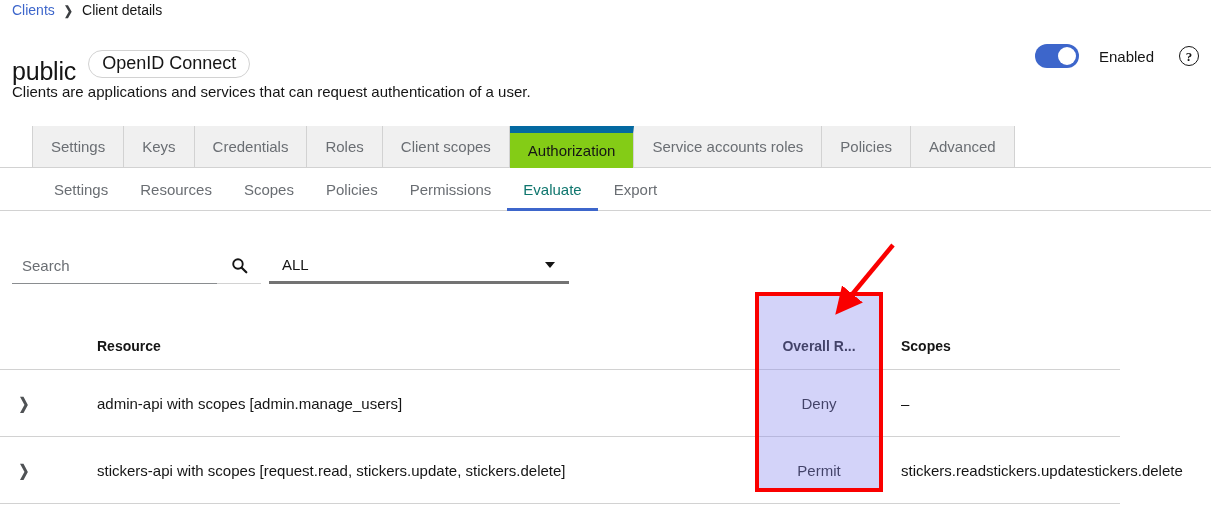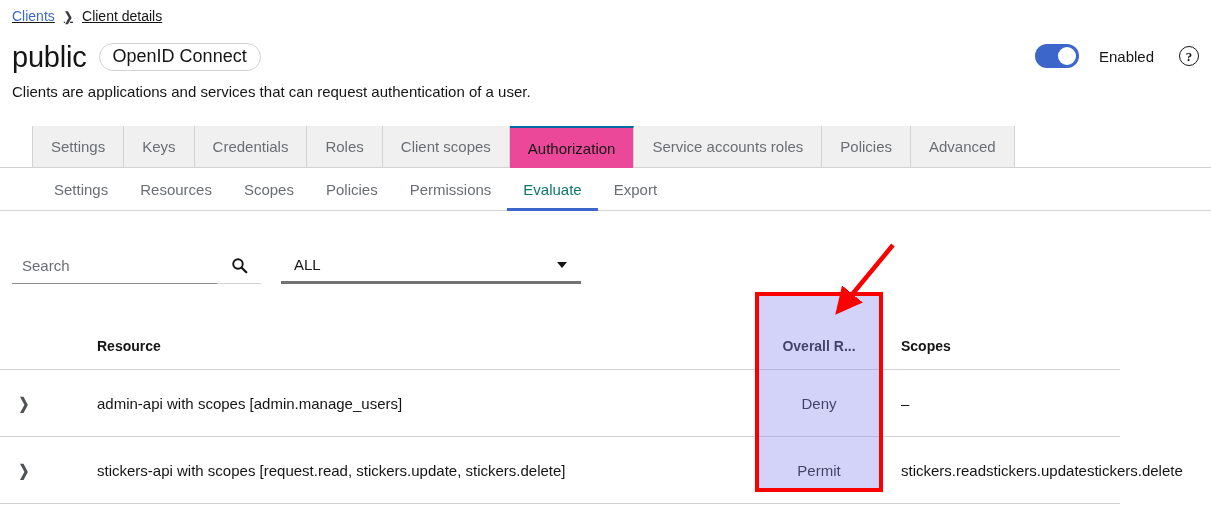--- a/index.html
+++ b/index.html
@@ -14,26 +14,25 @@
     position: relative;
     font-family: "Liberation Sans", sans-serif;
     color: #151515;
     overflow: hidden;
   }
 
   
   .breadcrumb {
     position: absolute;
     left: 12px;
-    top: 8px;
+    top: 2px;
     display: flex;
     align-items: center;
     font-size: 14px;
     line-height: 16px;
-    text-decoration: underline;
   }
   .breadcrumb .crumb-link {
     color: #3d66cb;
     text-decoration: none;
     cursor: pointer;
   }
   .breadcrumb .crumb-sep {
     margin: 0 9px;
     color: #3c3f42;
     font-size: 11px;
@@ -46,25 +45,26 @@
 
   
   .title-row {
     position: absolute;
     left: 12px;
     top: 40px;
     display: flex;
     align-items: center;
   }
   .title-text {
-    font-size: 29px;
+    font-size: 25px;
     line-height: 34px;
     font-weight: 400;
     color: #151515;
     letter-spacing: -0.2px;
+    margin-top: 14px;
   }
   .badge {
     margin-left: 12px;
     padding: 4px 13px 5px;
     border: 1px solid #d2d2d2;
     border-radius: 30px;
     font-size: 18px;
     line-height: 17px;
     color: #151515;
     background: #fff;
@@ -150,23 +150,23 @@
     justify-content: center;
     font-size: 15px;
     color: #6a6e73;
     background: #f0f0f0;
     border-right: 1px solid #d2d2d2;
     cursor: pointer;
     white-space: nowrap;
   }
   .tab:first-child { border-left: 1px solid #d2d2d2; }
   .tab.active {
-    background: #ec4899;
-    color: #151515;
-    border-top: 2px solid #0369a1;
+    background: #84cc16;
+    color: #151515;
+    border-top: 7px solid #0369a1;
     border-right: 1px solid #d2d2d2;
     margin-bottom: -1px;
     z-index: 2;
   }
 
   
   .tabs-secondary {
     position: absolute;
     left: 0;
     top: 168px;
@@ -200,21 +200,21 @@
     background: #3d66cb;
   }
 
   
   .toolbar {
     position: absolute;
     left: 12px;
     top: 248px;
     display: flex;
     align-items: center;
-    gap: 20px;
+    gap: 8px;
   }
   .search-group {
     display: flex;
     height: 36px;
   }
   .search-input {
     width: 205px;
     height: 36px;
     border: none;
     border-bottom: 1px solid #8a8d90;

